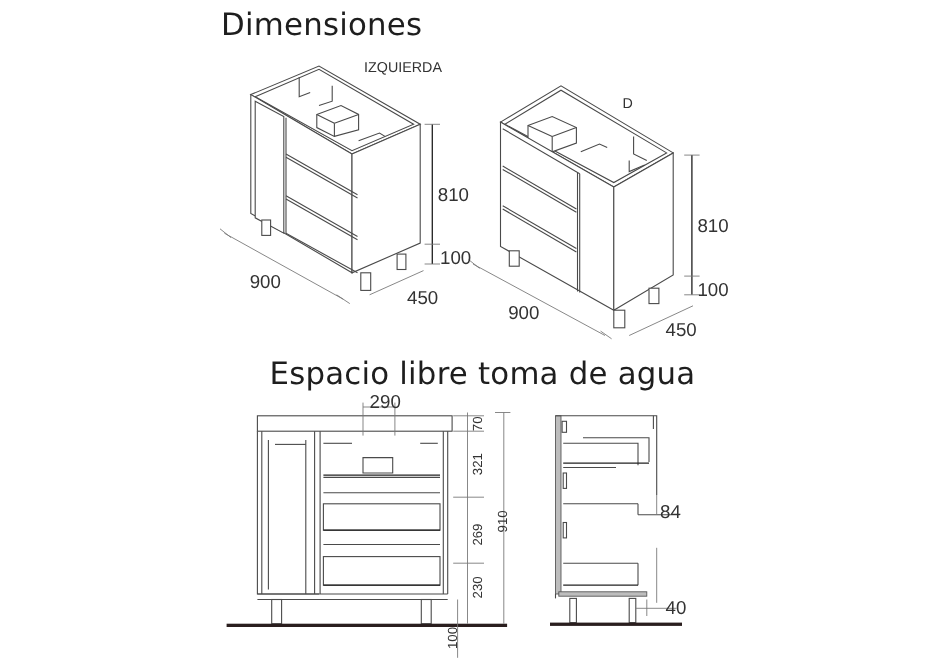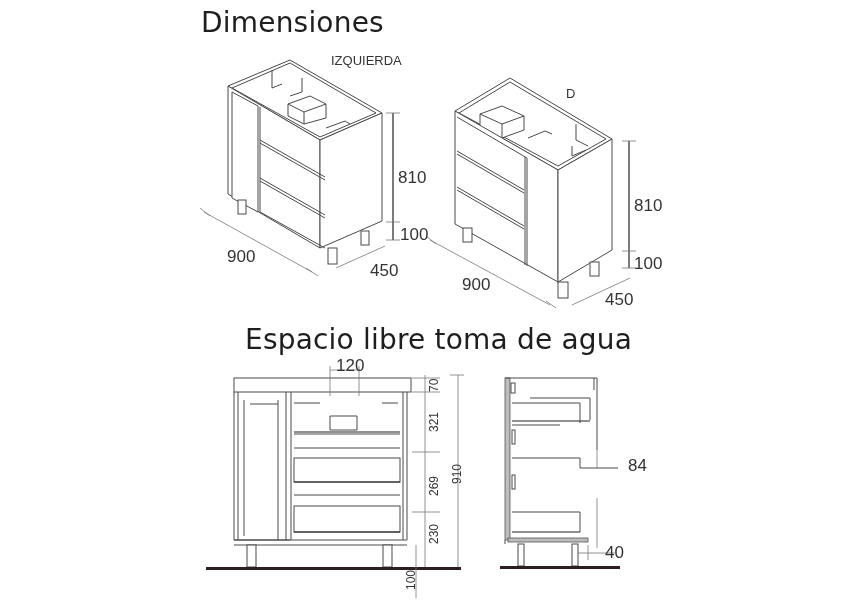--- a/index.html
+++ b/index.html
@@ -196,21 +196,21 @@
 <div class="lbl" style="left:566px; top:86px; font-size:13px;">D</div>
 <div class="lbl" style="left:227px; top:247px;">900</div>
 <div class="lbl" style="left:370px; top:261px;">450</div>
 <div class="lbl" style="left:398px; top:168px;">810</div>
 <div class="lbl" style="left:400px; top:225px;">100</div>
 <div class="lbl" style="left:462px; top:275px;">900</div>
 <div class="lbl" style="left:605px; top:290px;">450</div>
 <div class="lbl" style="left:634px; top:196px;">810</div>
 <div class="lbl" style="left:634px; top:254px;">100</div>
 
-<div class="lbl" style="left:336px; top:356px;">120</div>
+<div class="lbl" style="left:336px; top:356px;">290</div>
 <div class="lbl-v" style="left:427px; top:392px;">70</div>
 <div class="lbl-v" style="left:427px; top:432px;">321</div>
 <div class="lbl-v" style="left:427px; top:496px;">269</div>
 <div class="lbl-v" style="left:427px; top:544px;">230</div>
 <div class="lbl-v" style="left:450px; top:484px;">910</div>
 <div class="lbl-v" style="left:404px; top:590px;">100</div>
-<div class="lbl" style="left:628px; top:456px;text-align:center;">84</div>
+<div class="lbl" style="left:600px; top:456px;text-align:center;">84</div>
 <div class="lbl" style="left:605px; top:543px;">40</div>
 
 </body></html>

